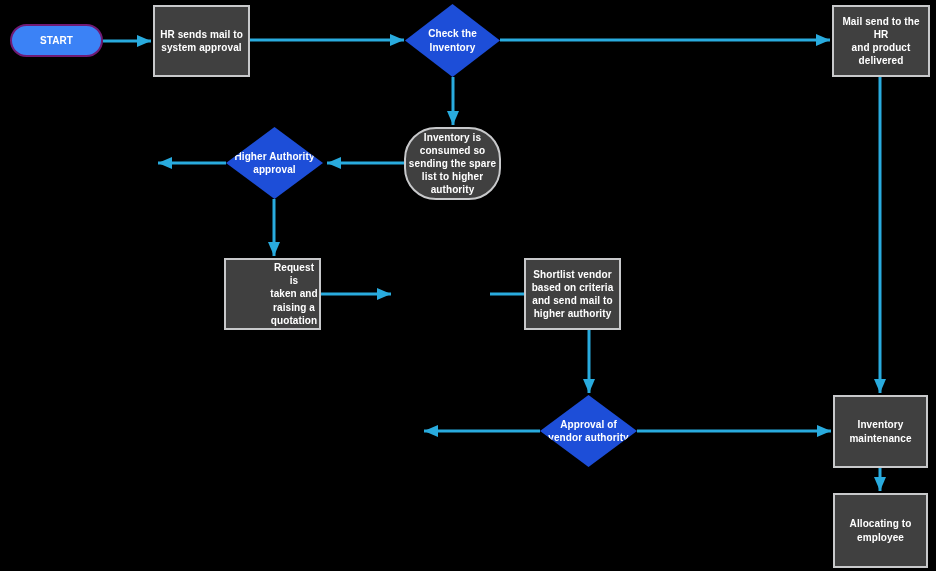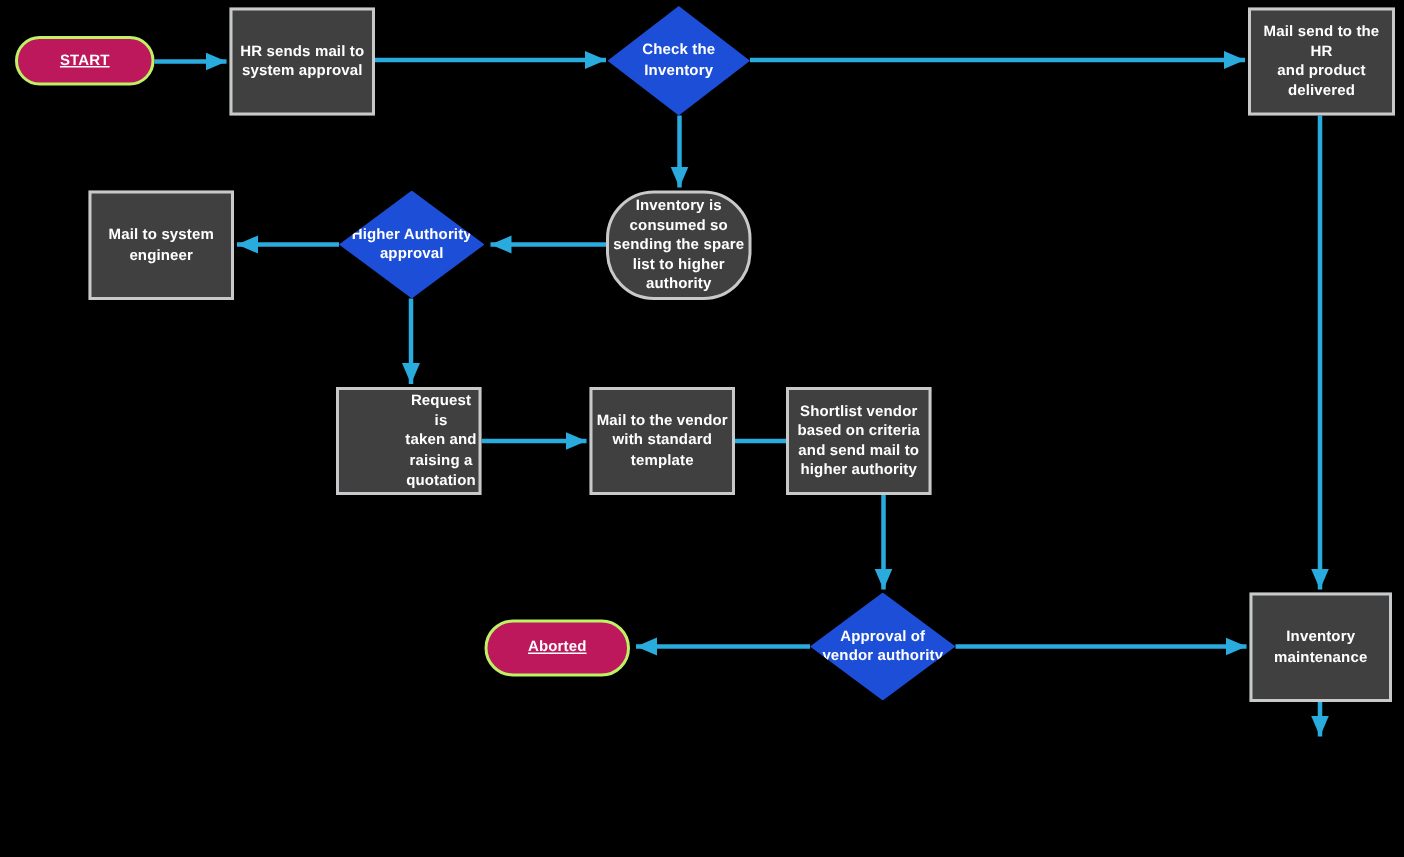--- a/index.html
+++ b/index.html
@@ -40,25 +40,24 @@
     background: #404040;
     border: 2px solid #C8C9CB;
     padding: 2px 1px;
   }
   .decision {
     background: #1d4ed8;
     clip-path: polygon(50% 0, 100% 50%, 50% 100%, 0 50%);
     padding: 2px 6px;
   }
   .terminator {
-    background: #be185d;
-    border: 2px solid #bef264;
+    background: #3b82f6;
+    border: 2px solid #701a75;
     border-radius: 20px;
     font-weight: 700;
-    text-decoration: underline;
   }
 </style>
 </head>
 <body>
 
 <div class="canvas">
 
   <svg class="connectors" width="936" height="571" viewBox="0 0 936 571">
     <defs>
       <marker id="arrow" markerUnits="userSpaceOnUse" markerWidth="15" markerHeight="13" refX="14" refY="6" orient="auto">
@@ -97,38 +96,34 @@
 
   <div class="node process" style="left:404px; top:127px; width:97px; height:73px;border-radius:32px;">Inventory is
 consumed so
 sending the spare
 list to higher
 authority</div>
 
   <div class="node decision" style="left:226px; top:127px; width:97px; height:72px;">Higher Authority
 approval</div>
 
-  <div class="node process" style="left:59px;  top:127px; width:97px; height:73px;">Mail to system
-engineer</div>
 
   <div class="node process" style="left:224px; top:258px; width:97px; height:72px;padding-left:44px;">Request is
 taken  and raising a
 quotation</div>
 
-  <div class="node process" style="left:393px; top:258px; width:97px; height:72px;">Mail to the vendor
-with standard
-template</div>
 
   <div class="node process" style="left:524px; top:258px; width:97px; height:72px;">Shortlist vendor
 based on criteria
 and send mail to
 higher authority</div>
 
   <div class="node decision" style="left:540px; top:395px; width:97px; height:72px;">Approval of
 vendor authority</div>
 
-  <div class="node terminator" style="left:323px; top:413px; width:97px; height:38px;">Aborted</div>
 
   <div class="node process" style="left:833px; top:395px; width:95px; height:73px;">Inventory
 maintenance</div>
 
+  <div class="node process" style="left:833px; top:493px; width:95px; height:75px;">Allocating to
+employee</div>
 
 </div>
 
 </body></html>

